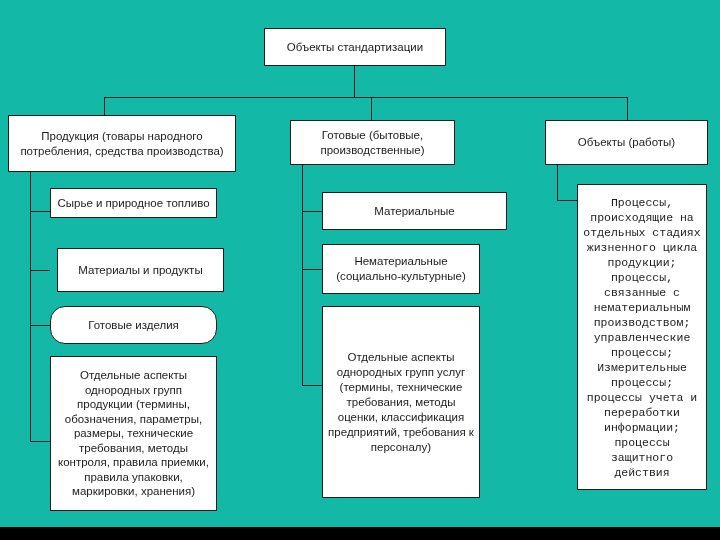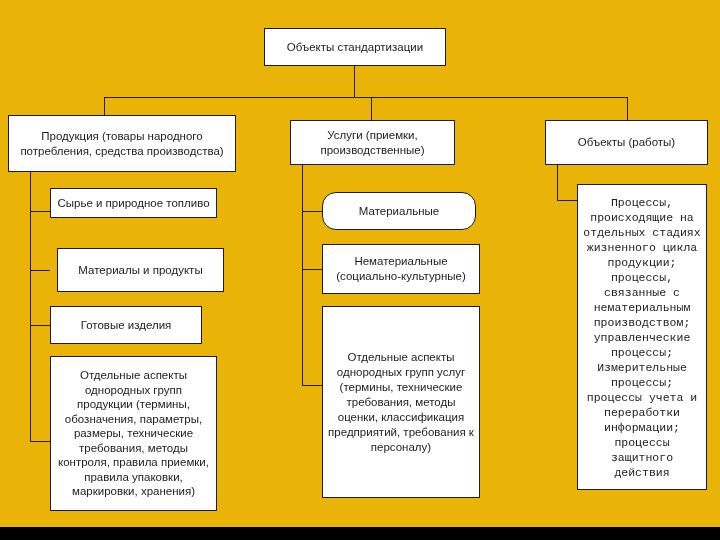--- a/index.html
+++ b/index.html
@@ -8,21 +8,21 @@
     background: #ffffff;
   }
   body {
     font-family: "Liberation Sans", sans-serif;
     color: #1c1c1c;
   }
   .stage {
     position: relative;
     width: 720px;
     height: 540px;
-    background: #eab308;
+    background: #14b8a6;
     overflow: hidden;
   }
   .box {
     position: absolute;
     border: 1px solid #1c1c1c;
     background: #ffffff;
     display: flex;
     align-items: center;
     justify-content: center;
     text-align: center;
@@ -37,24 +37,24 @@
   }
   
   .b-root   { left: 264px; top: 28px;  width: 182px; height: 38px; }
   
   .b-p-hdr  { left: 8px;   top: 115px; width: 228px; height: 57px; }
   .b-s-hdr  { left: 290px; top: 120px; width: 165px; height: 45px; }
   .b-r-hdr  { left: 545px; top: 120px; width: 163px; height: 45px; }
   
   .b-p-c1   { left: 50px;  top: 188px; width: 167px; height: 30px; }
   .b-p-c2   { left: 50px;  top: 248px; width: 167px; height: 44px; margin-left: 7px; }
-  .b-p-c3   { left: 50px;  top: 306px; width: 152px; height: 38px; }
+  .b-p-c3   { left: 50px;  top: 306px; width: 167px; height: 38px; border-radius: 15px; }
   .b-p-c4   { left: 50px;  top: 356px; width: 167px; height: 155px; line-height: 14.5px; }
   
-  .b-s-c1   { left: 322px; top: 192px; width: 154px; height: 38px; border-radius: 14px; }
+  .b-s-c1   { left: 322px; top: 192px; width: 185px; height: 38px; }
   .b-s-c2   { left: 322px; top: 244px; width: 158px; height: 50px; }
   .b-s-c3   { left: 322px; top: 306px; width: 158px; height: 192px; }
   
   .b-r-c1   { left: 577px; top: 184px; width: 130px; height: 306px; font-family: Liberation Mono, monospace; }
   
   .ln-root-v   { left: 354px; top: 66px;  width: 1px;   height: 31px; }
   .ln-main-h   { left: 104px; top: 97px;  width: 524px; height: 1px; }
   .ln-drop-l   { left: 104px; top: 97px;  width: 1px;   height: 18px; }
   .ln-drop-m   { left: 371px; top: 97px;  width: 1px;   height: 23px; }
   .ln-drop-r   { left: 627px; top: 97px;  width: 1px;   height: 23px; }
@@ -89,21 +89,21 @@
   <div class="line ln-s-trunk"></div>
   <div class="line ln-s-t1"></div>
   <div class="line ln-s-t2"></div>
   <div class="line ln-s-t3"></div>
   <div class="line ln-r-trunk"></div>
   <div class="line ln-r-t1"></div>
 
   <div class="box b-root">Объекты стандартизации</div>
 
   <div class="box b-p-hdr">Продукция (товары народного потребления, средства производства)</div>
-  <div class="box b-s-hdr">Услуги (приемки, производственные)</div>
+  <div class="box b-s-hdr">Готовые (бытовые, производственные)</div>
   <div class="box b-r-hdr">Объекты (работы)</div>
 
   <div class="box b-p-c1">Сырье и природное топливо</div>
   <div class="box b-p-c2">Материалы и продукты</div>
   <div class="box b-p-c3">Готовые изделия</div>
   <div class="box b-p-c4">Отдельные аспекты однородных групп продукции (термины, обозначения, параметры, размеры, технические требования, методы контроля, правила приемки, правила упаковки, маркировки, хранения)</div>
 
   <div class="box b-s-c1">Материальные</div>
   <div class="box b-s-c2">Нематериальные (социально-культурные)</div>
   <div class="box b-s-c3">Отдельные аспекты однородных групп услуг (термины, технические требования, методы оценки, классификация предприятий, требования к персоналу)</div>

